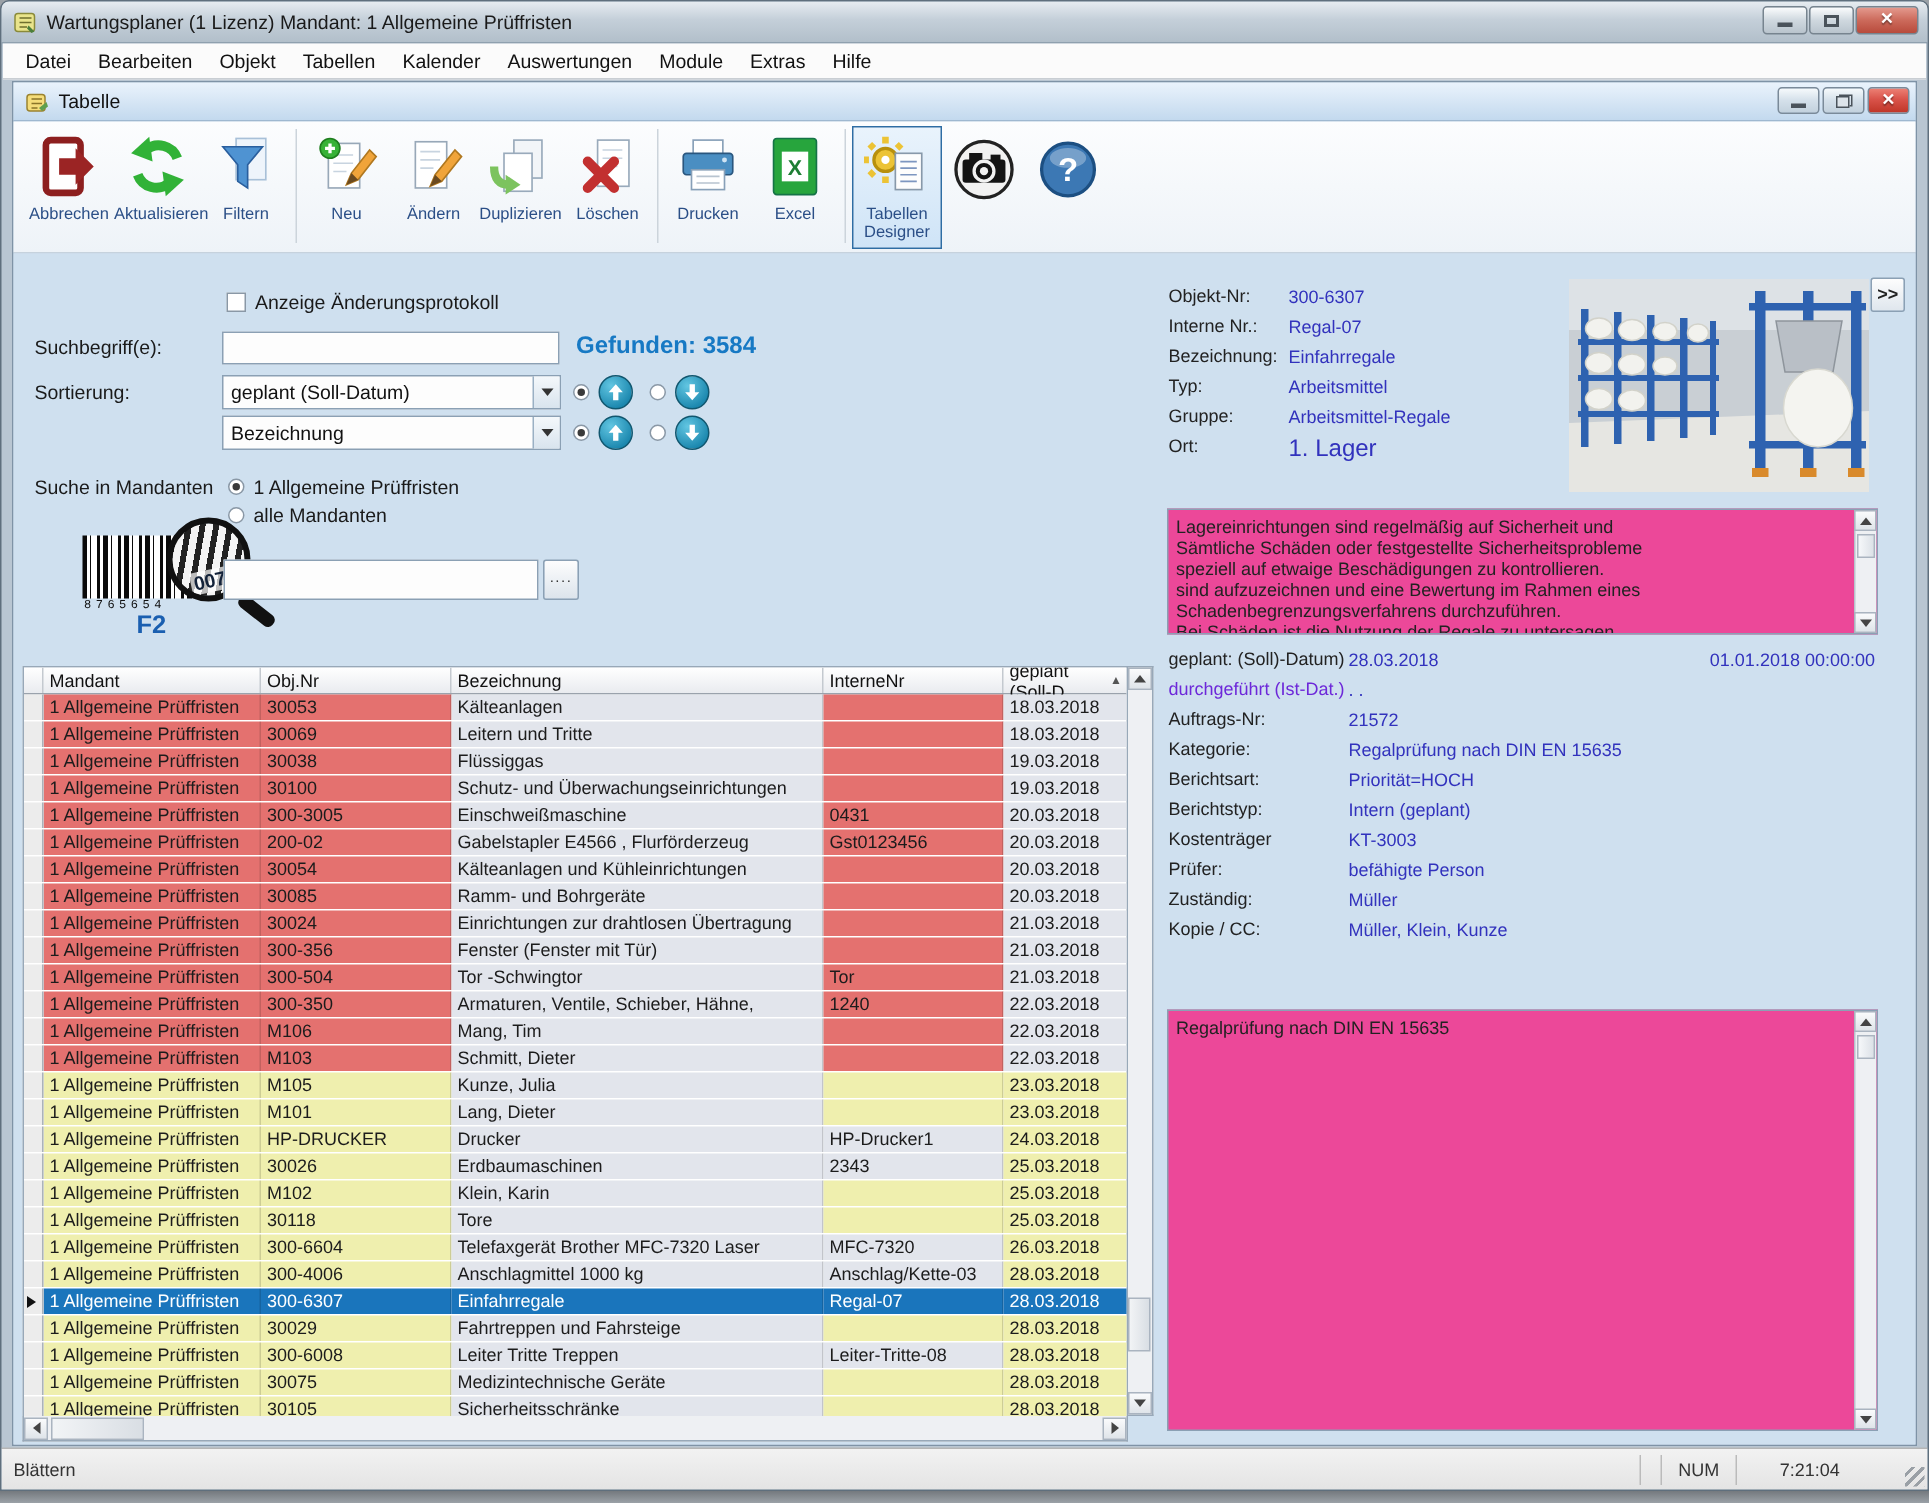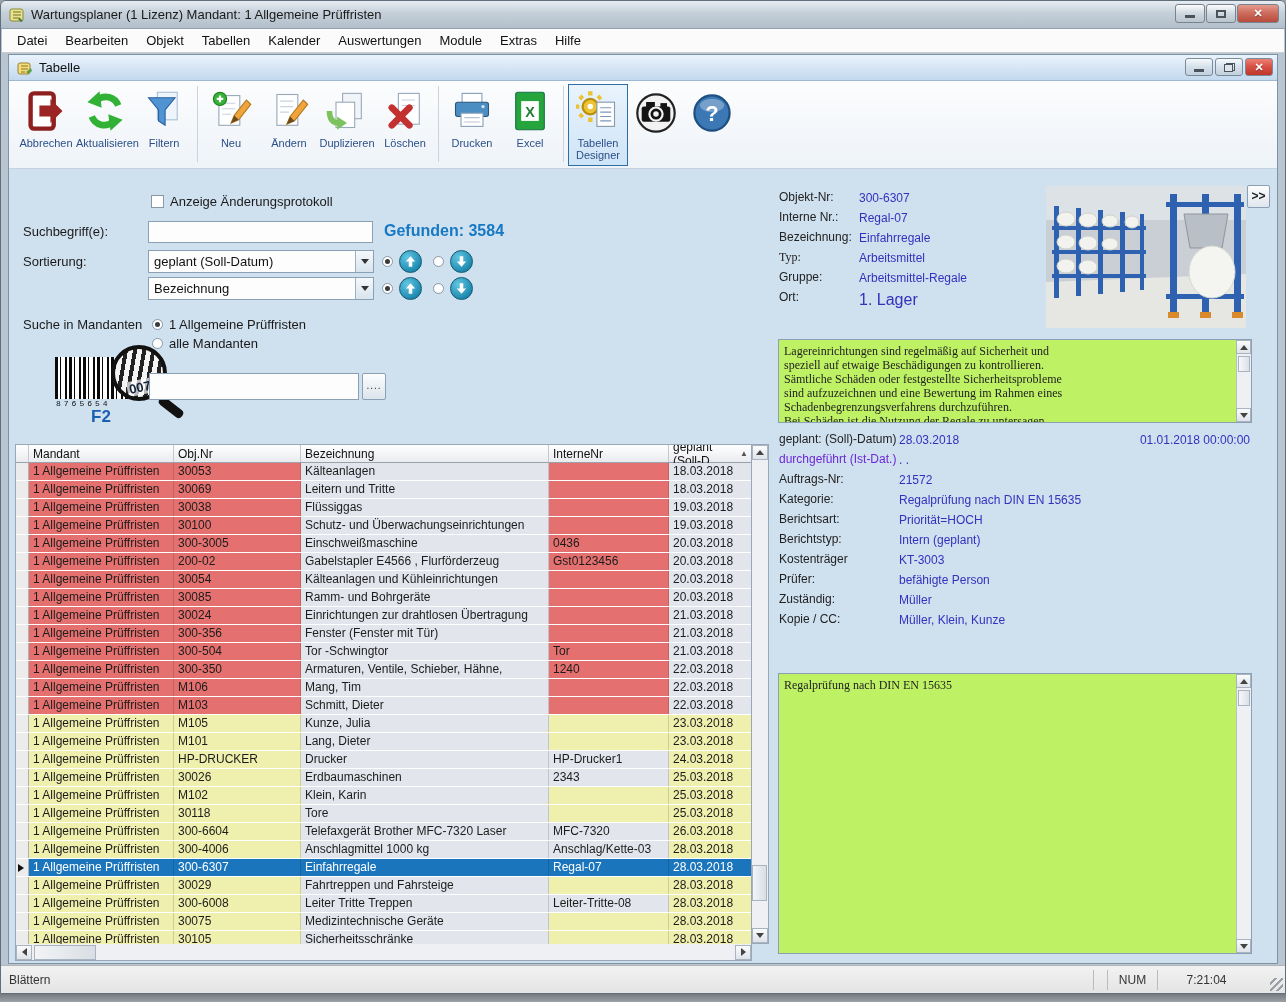--- a/index.html
+++ b/index.html
@@ -86,21 +86,21 @@
   .ptr { display:none; position:absolute; left:2px; top:5px; width:0; height:0; border-top:4px solid transparent; border-bottom:4px solid transparent; border-left:6px solid #111; }
   .trow[data-state="selected"] .ptr { display:block; }
 
   
   .vscroll { position:absolute; left:743px; top:275px; width:17px; height:500px; background:#eef0f3; border:1px solid #98a8b8; border-left:none; }
   .hscroll { position:absolute; left:6px; top:775px; width:737px; height:17px; background:#eef0f3; border:1px solid #98a8b8; border-top:none; display:flex; align-items:center; }
   .sbtn { width:16px; height:15px; background:linear-gradient(#fafbfc,#dfe4e9); border:1px solid #aab4c0; display:flex; align-items:center; justify-content:center; flex:none; }
   .sthumb { background:linear-gradient(90deg,#f2f4f6,#d9dee4); border:1px solid #aab4c0; }
   .vscroll .sbtn { position:absolute; left:0; }
   .vscroll .sthumb { position:absolute; left:0; width:15px; height:36px; top:420px; }
-  .memo { position:absolute; background:#bef264; border:1px solid #8ba0b4; font-family:Liberation Serif, serif; font-size:12px; line-height:14px; color:#222; padding:4px 20px 0 5px; overflow:hidden; }
+  .memo { position:absolute; background:#ec4899; border:1px solid #8ba0b4; font-family:Liberation Sans, sans-serif; font-size:12px; line-height:14px; color:#222; padding:4px 20px 0 5px; overflow:hidden; }
   .mscroll { position:absolute; right:0; top:0; bottom:0; width:15px; background:#eef0f3; border-left:1px solid #b8c2cc; }
   .mscroll .sbtn { position:absolute; left:-1px; width:15px; }
   .mthumb { position:absolute; left:1px; width:12px; height:16px; background:linear-gradient(90deg,#f6f8fa,#dce1e7); border:1px solid #aab4c0; }
   .expandbtn { position:absolute; width:23px; height:23px; border:1px solid #8ba0b4; background:linear-gradient(#fdfdfd,#dfe6ed); border-radius:2px; font-size:12px; font-weight:bold; color:#222; text-align:center; line-height:21px; }
 
   
   .statusbar { position:absolute; left:0; right:0; bottom:0; height:28px; background:linear-gradient(#f2f2f2,#e4e4e4); border-top:1px solid #b5b5b5; }
   .statusbar .sleft { position:absolute; left:8px; top:7px; font-size:12px; color:#333; }
   .scell { position:absolute; top:4px; height:20px; border-left:1px solid #bbb; font-size:12px; color:#333; display:flex; align-items:center; justify-content:center; }
   .grip { position:absolute; right:2px; bottom:2px; width:13px; height:13px; background:repeating-linear-gradient(135deg,transparent 0 3px,#9aa0a6 3px 5px); }
@@ -392,21 +392,21 @@
                 <span class="c b w-b">Schutz- und Überwachungseinrichtungen</span>
                 <span class="c i w-i"></span>
                 <span class="c d w-d">19.03.2018</span>
               </div>
 
               <div class="trow has-intern" data-state="red">
                 <span class="c g w-g"></span>
                 <span class="c m w-m">1 Allgemeine Prüffristen</span>
                 <span class="c o w-o">300-3005</span>
                 <span class="c b w-b">Einschweißmaschine</span>
-                <span class="c i w-i">0436</span>
+                <span class="c i w-i">0431</span>
                 <span class="c d w-d">20.03.2018</span>
               </div>
 
               <div class="trow has-intern" data-state="red">
                 <span class="c g w-g"></span>
                 <span class="c m w-m">1 Allgemeine Prüffristen</span>
                 <span class="c o w-o">200-02</span>
                 <span class="c b w-b">Gabelstapler E4566 , Flurförderzeug</span>
                 <span class="c i w-i">Gst0123456</span>
                 <span class="c d w-d">20.03.2018</span>
@@ -638,21 +638,21 @@
                 <span style="position:absolute;left:1px;top:3px;font-size:12px;color:#222;">Interne Nr.:</span>
                 <span style="position:absolute;left:81px;top:4px;font-size:12px;color:#3232bd;">Regal-07</span>
               </div>
 
               <div style="position:relative;height:20px;">
                 <span style="position:absolute;left:1px;top:3px;font-size:12px;color:#222;">Bezeichnung:</span>
                 <span style="position:absolute;left:81px;top:4px;font-size:12px;color:#3232bd;">Einfahrregale</span>
               </div>
 
               <div style="position:relative;height:20px;">
-                <span style="position:absolute;left:1px;top:3px;font-size:12px;color:#222;font-family:Liberation Serif, serif;">Typ:</span>
+                <span style="position:absolute;left:1px;top:3px;font-size:12px;color:#222;">Typ:</span>
                 <span style="position:absolute;left:81px;top:4px;font-size:12px;color:#3232bd;">Arbeitsmittel</span>
               </div>
 
               <div style="position:relative;height:20px;">
                 <span style="position:absolute;left:1px;top:3px;font-size:12px;color:#222;">Gruppe:</span>
                 <span style="position:absolute;left:81px;top:4px;font-size:12px;color:#3232bd;">Arbeitsmittel-Regale</span>
               </div>
 
               <div style="position:relative;height:20px;">
                 <span style="position:absolute;left:1px;top:3px;font-size:12px;color:#222;">Ort:</span>
@@ -703,22 +703,22 @@
                 <rect x="122" y="126" width="11" height="6"></rect>
                 <rect x="154" y="126" width="11" height="6"></rect>
                 <rect x="186" y="126" width="11" height="6"></rect>
               </g>
           </svg>
 
           <div class="memo" style="left:769px;top:170px;width:474px;height:84px;">
             <div>
 
             <div>Lagereinrichtungen sind regelmäßig auf Sicherheit und</div>
+                <div>Sämtliche Schäden oder festgestellte Sicherheitsprobleme</div>
                 <div>speziell auf etwaige Beschädigungen zu kontrollieren.</div>
-                <div>Sämtliche Schäden oder festgestellte Sicherheitsprobleme</div>
                 <div>sind aufzuzeichnen und eine Bewertung im Rahmen eines</div>
                 <div>Schadenbegrenzungsverfahrens durchzuführen.</div>
                 <div>Bei Schäden ist die Nutzung der Regale zu untersagen.</div>
               </div>
             <div class="mscroll">
               <span class="sbtn" style="top:0;height:14px;">
                   <span class="tri-up-s"></span>
                 </span>
               <span class="mthumb" style="top:16px;"></span>
               <span class="sbtn" style="bottom:0;top:auto;height:14px;">

